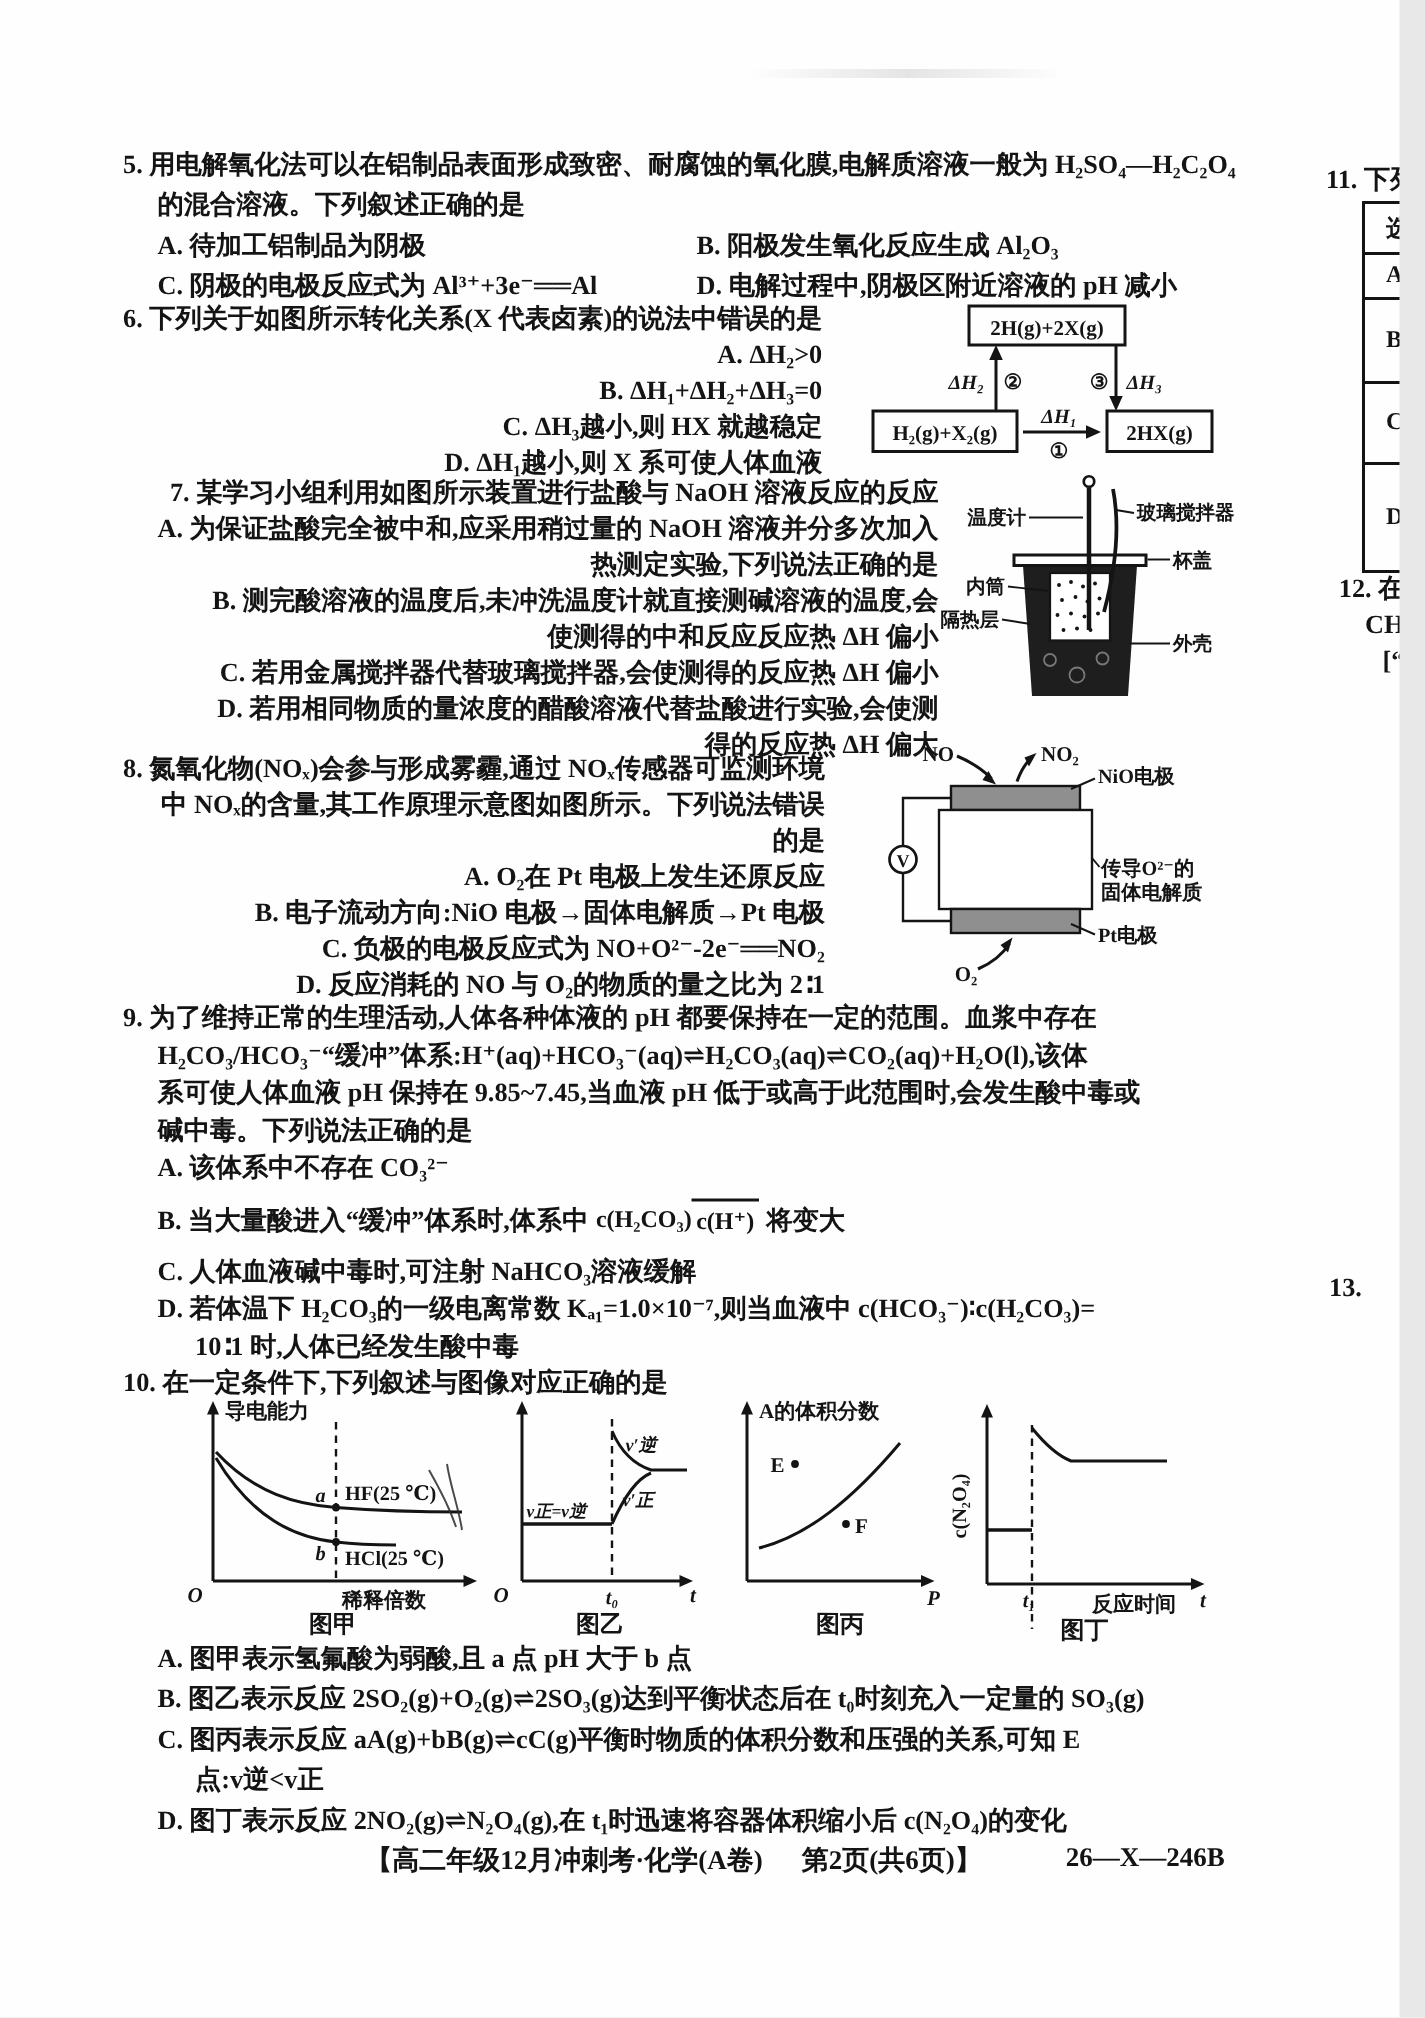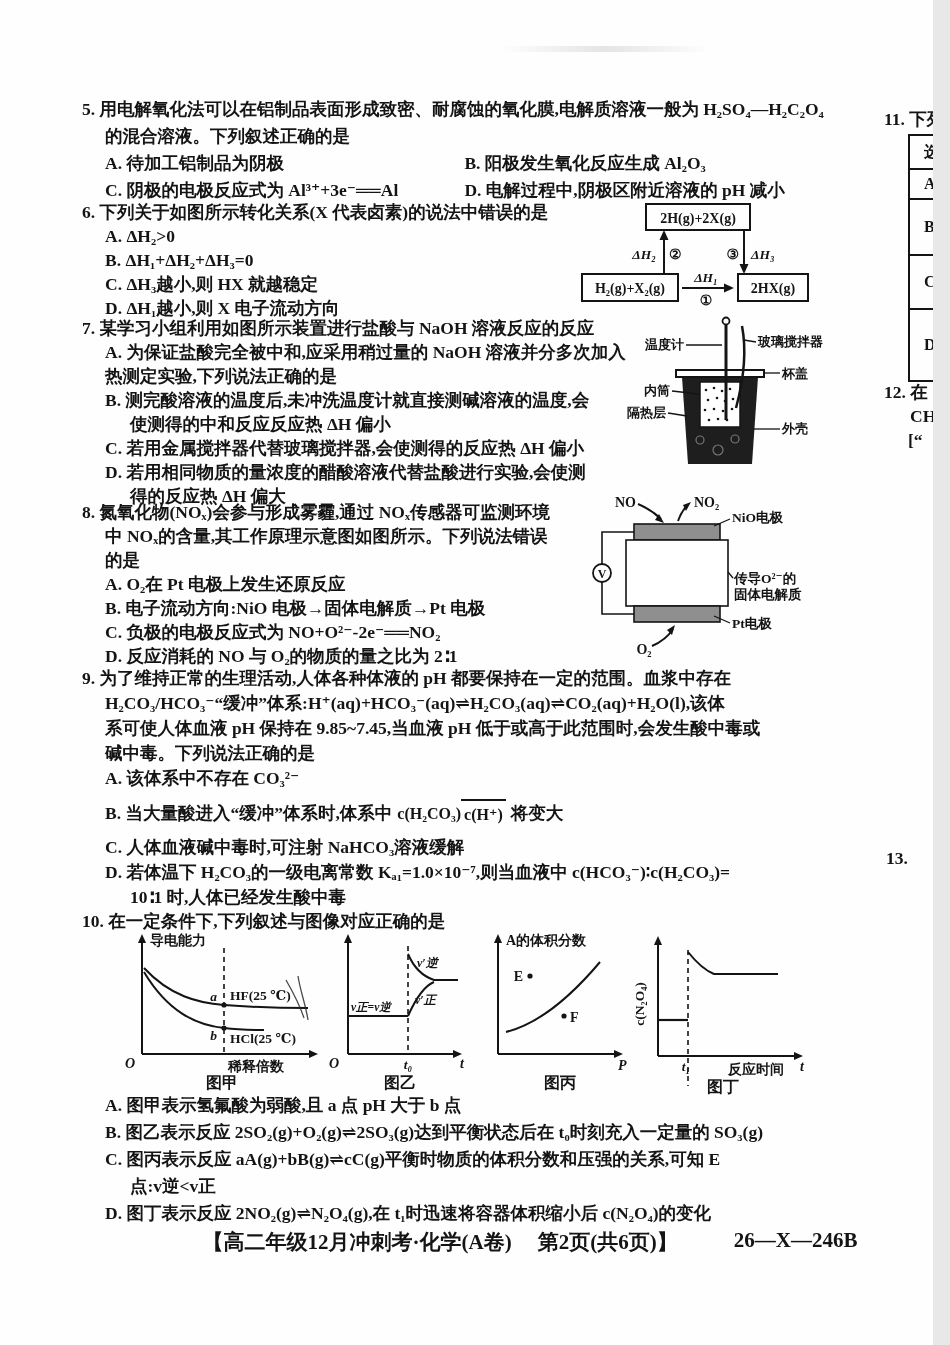--- a/index.html
+++ b/index.html
@@ -1,34 +1,34 @@
 <!DOCTYPE html>
 <html><head>
 <meta charset="utf-8">
 <style>
   html,body{margin:0;padding:0;background:#e8e8e8;}
   #page{position:relative;width:933px;height:1345px;background:#fefefe;overflow:hidden;
         font-family:"Liberation Serif","DejaVu Serif",serif;color:#141414;}
   .blk{position:absolute;white-space:nowrap;font-weight:600;font-size:17.5px;color:#141414;}
   .blk>div{line-height:27px;}
-  .lh24>div{line-height:24px;}
+  .lh24>div{line-height:24px;text-align:right;}
   .lh25>div{line-height:25px;}
   .ind{padding-left:23px;}
   .ind2{padding-left:48px;}
   .colA{display:inline-block;width:355px;}
   .pairrow{display:block;}
   .bline{display:flex;align-items:center;height:44px;}
   .frac{display:inline-flex;flex-direction:row;align-items:center;margin:0 5px;
         font-size:16px;line-height:19px;}
   .frac .den{border-top:2px solid #141414;padding:4px 3px;}
   svg{position:absolute;overflow:visible;}
   svg text{font-family:"Liberation Serif","DejaVu Serif",serif;font-weight:700;fill:#141414;}
   .it{font-style:italic;}
   .footer{position:absolute;left:110px;top:1228px;width:840px;display:flex;
-          justify-content:center;gap:26px;font-size:21px;font-weight:700;}
+          justify-content:center;gap:26px;font-size:18px;font-weight:700;}
   .footer .code{margin-left:30px;}
   .smudge{position:absolute;left:500px;top:46px;width:210px;height:6px;
           background:linear-gradient(90deg,rgba(0,0,0,0),rgba(0,0,0,.10),rgba(0,0,0,0));
           border-radius:3px;}
   .sidetbl{position:absolute;left:908px;top:134px;width:60px;height:244px;
            border-left:2px solid #141414;border-top:2px solid #141414;border-bottom:2px solid #141414;
            display:flex;flex-direction:column;font-size:16px;font-weight:700;}
   .sidetbl>div{border-bottom:2px solid #141414;display:flex;align-items:center;padding-left:14px;}
   .sidetbl>div:last-child{border-bottom:none;}
 </style>
@@ -50,21 +50,21 @@
       <span class="colA">C. 阴极的电极反应式为 Al³⁺+3e⁻══Al</span>
       <span>D. 电解过程中,阴极区附近溶液的 pH 减小</span>
     </div>
   </div>
 
   <div class="blk lh24" style="left:82px;top:200px;">
     <div>6. 下列关于如图所示转化关系(X 代表卤素)的说法中错误的是</div>
     <div class="ind">A. ΔH₂&gt;0</div>
     <div class="ind">B. ΔH₁+ΔH₂+ΔH₃=0</div>
     <div class="ind">C. ΔH₃越小,则 HX 就越稳定</div>
-    <div class="ind">D. ΔH₁越小,则 X 电子流动方向</div>
+    <div class="ind">D. ΔH₁越小,则 X 系可使人体血液</div>
   </div>
 
   <svg style="left:576px;top:198px;" width="310" height="114" viewBox="0 0 310 114">
     <rect x="70" y="6" width="104" height="26" fill="none" stroke="#141414" stroke-width="2"></rect>
     <text x="122" y="25" text-anchor="middle" font-size="14">2H(g)+2X(g)</text>
     <rect x="6" y="76" width="96" height="27" fill="none" stroke="#141414" stroke-width="2"></rect>
     <text x="54" y="95" text-anchor="middle" font-size="14">H₂(g)+X₂(g)</text>
     <rect x="162" y="76" width="70" height="27" fill="none" stroke="#141414" stroke-width="2"></rect>
     <text x="197" y="95" text-anchor="middle" font-size="14">2HX(g)</text>
     <line x1="88" y1="76" x2="88" y2="36" stroke="#141414" stroke-width="2"></line>

